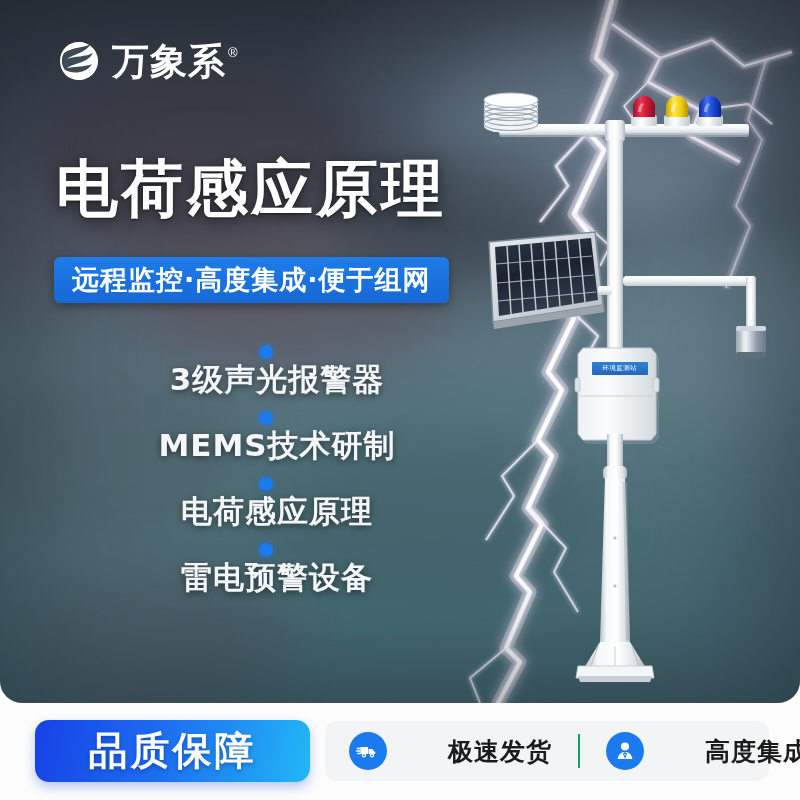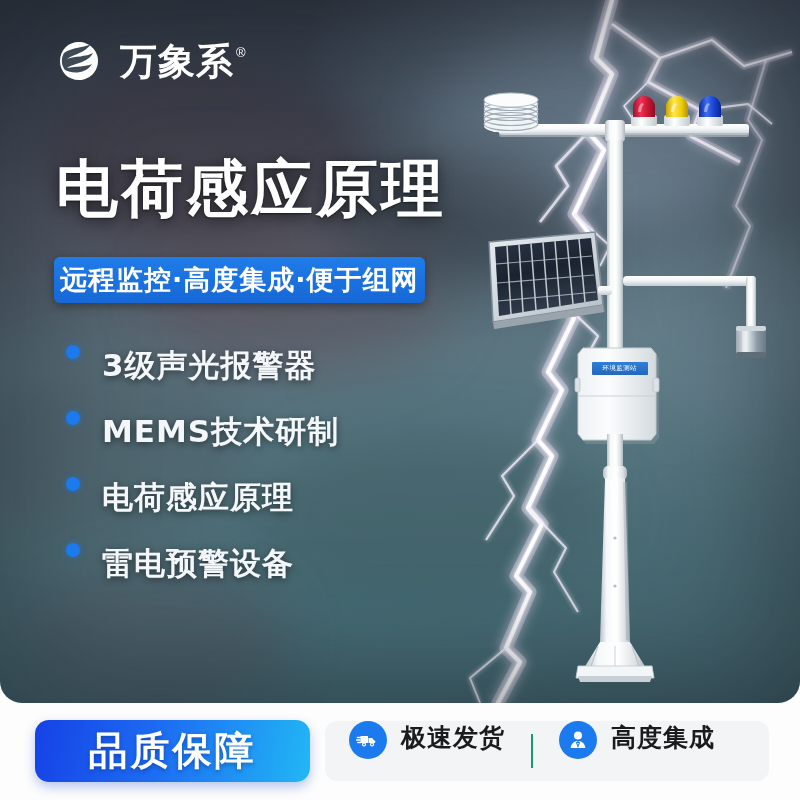--- a/index.html
+++ b/index.html
@@ -34,21 +34,21 @@
   .c8{left:30px;top:560px;width:260px;height:150px;background:rgba(80,70,84,.32);}
   .c9{left:600px;top:220px;width:240px;height:200px;background:rgba(120,146,160,.30);}
   .haze{position:absolute;inset:0;background:linear-gradient(180deg,rgba(20,26,34,.30) 0%,rgba(20,26,34,0) 28%);}
   .vig{position:absolute;inset:0;box-shadow:inset 0 0 120px 30px rgba(18,24,32,.42);}
 
   
   .lightning{position:absolute;left:0;top:0;width:800px;height:703px;}
   .lightning svg{position:absolute;left:0;top:0;}
 
   
-  .logo{position:absolute;left:58px;top:40px;display:flex;align-items:center;gap:20px;}
+  .logo{position:absolute;left:58px;top:40px;display:flex;align-items:center;gap:12px;}
   .logo-mark{width:42px;height:42px;}
   .logo-word{position:relative;display:flex;align-items:flex-start;}
   .logo-text{
     font-size:37px;font-weight:bold;color:#ffffff;letter-spacing:1px;line-height:1;
     font-family:"DejaVu Sans","Liberation Sans",sans-serif;
   }
   .logo-reg{font-size:13px;color:#fff;margin-left:2px;margin-top:2px;}
 
   
   .title{
@@ -56,33 +56,33 @@
     font-size:62px;font-weight:bold;color:#ffffff;letter-spacing:3px;line-height:1.1;
     text-shadow:0 3px 14px rgba(0,0,0,.55),0 1px 2px rgba(0,0,0,.5);
     font-family:"DejaVu Sans","Liberation Sans",sans-serif;
     white-space:nowrap;
   }
 
   
   .subbar{
     position:absolute;left:54px;top:257px;
     display:inline-flex;align-items:center;
-    height:46px;padding:0 6px;
+    height:46px;padding:0 18px;
     background:linear-gradient(180deg,#1f7ce8 0%,#1668d6 100%);
     border-radius:6px;
     box-shadow:0 3px 10px rgba(0,0,0,.35);
   }
   .subbar span{
     font-size:27px;font-weight:bold;color:#ffffff;letter-spacing:1px;white-space:nowrap;
     font-family:"DejaVu Sans","Liberation Sans",sans-serif;
   }
 
   
   .features{position:absolute;left:66px;top:345px;width:400px;}
-  .feature{display:flex;height:62px;margin-bottom:4px;}
+  .feature{display:flex;align-items:center;height:62px;margin-bottom:4px;flex-direction:column;}
   .dot{width:14px;height:14px;border-radius:50%;background:#1a7aee;flex:0 0 auto;box-shadow:0 0 6px rgba(26,122,238,.6);}
   .feature-label{
     margin-left:22px;font-size:31px;font-weight:bold;color:#f4f7fa;letter-spacing:1px;
     text-shadow:0 2px 7px rgba(0,0,0,.5);
     font-family:"DejaVu Sans","Liberation Sans",sans-serif;white-space:nowrap;
   }
 
   
   .product{position:absolute;left:455px;top:90px;width:345px;height:610px;}
   .product svg{display:block;}
@@ -114,21 +114,21 @@
     font-size:39px;font-weight:bold;color:#ffffff;letter-spacing:3px;
     text-shadow:0 2px 4px rgba(0,40,120,.45);
     font-family:"DejaVu Sans","Liberation Sans",sans-serif;
   }
   .service-card{
     position:absolute;left:325px;top:18px;
     width:444px;height:60px;
     background:#f2f4f6;border-radius:12px;
     display:flex;align-items:center;
   }
-  .service-item{display:flex;height:60px;}
+  .service-item{display:flex;align-items:center;height:60px;gap:47px;}
   .svc-icon{width:38px;height:38px;border-radius:50%;background:#1a7aee;display:flex;align-items:center;justify-content:center;flex:0 0 auto;}
   .svc-label{
     margin-left:14px;font-size:25px;font-weight:bold;color:#1b1b1b;letter-spacing:1px;white-space:nowrap;
     font-family:"DejaVu Sans","Liberation Sans",sans-serif;
   }
   .svc-sep{width:2px;height:34px;background:#12a06a;margin:0 26px;flex:0 0 auto;}
   .svc-pad{width:24px;flex:0 0 auto;}
 </style>
 </head>
 <body>

